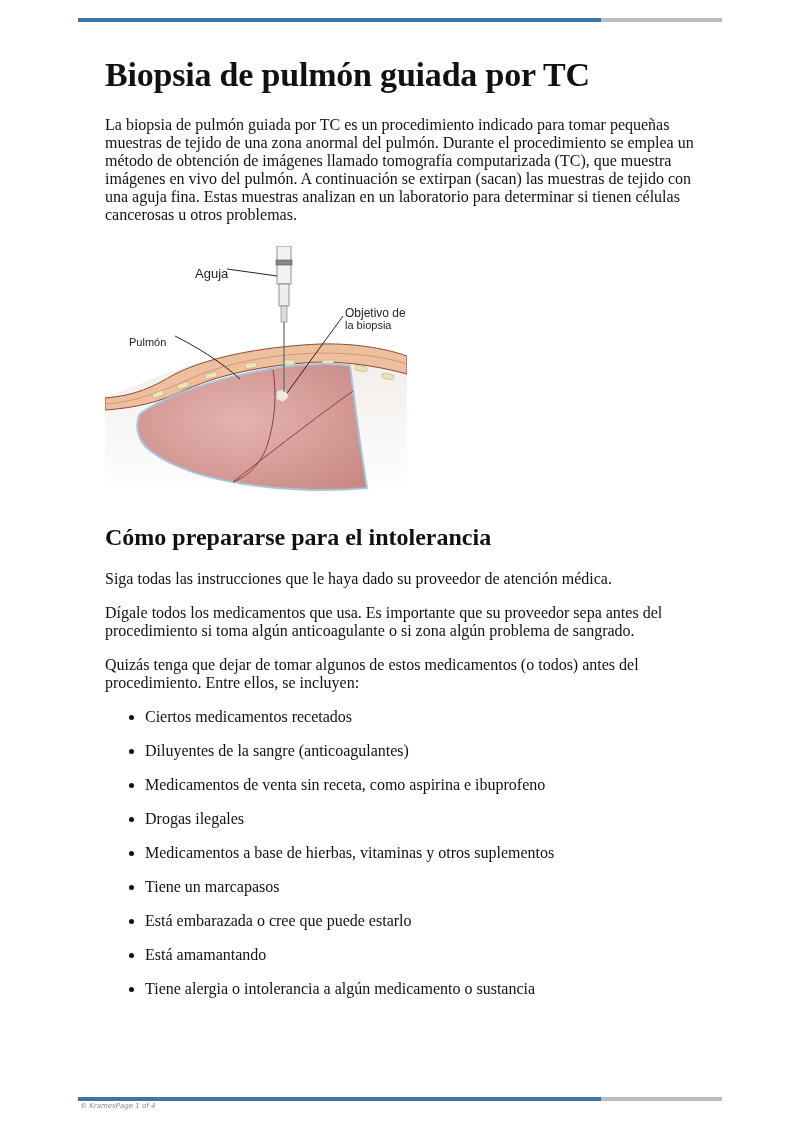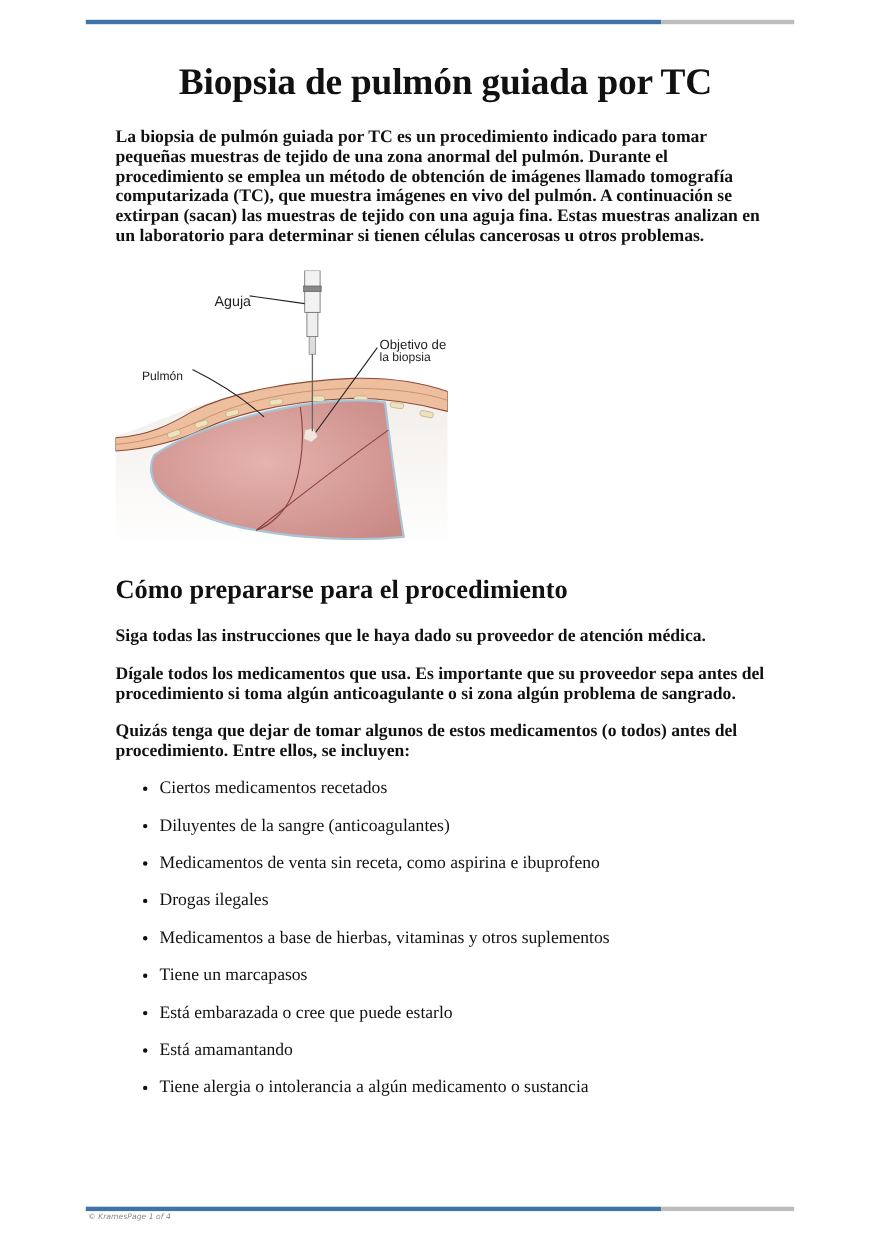--- a/index.html
+++ b/index.html
@@ -3,23 +3,23 @@
 <meta charset="utf-8">
 <style>
   html, body { margin:0; padding:0; background:#ffffff; }
   body { width:800px; height:1130px; position:relative; overflow:hidden; font-family:"Liberation Serif","DejaVu Serif",serif; color:#111; }
   .bar { position:absolute; left:78px; width:644px; height:4px; display:flex; }
   .bar .blue { width:523px; background:#3f74a8; height:100%; }
   .bar .gray { flex:1; background:#bdbdbd; height:100%; }
   .bar.top { top:18px; }
   .bar.bottom { top:1097px; }
   .content { position:absolute; left:105px; top:54px; width:600px; }
-  h1 { font-size:34px; font-weight:bold; margin:0 0 20px 0; line-height:42px; letter-spacing:-0.2px;text-align:center; }
+  h1 { font-size:34px; font-weight:bold; margin:0 0 20px 0; line-height:42px; letter-spacing:-0.2px; }
   h2 { font-size:24px; font-weight:bold; margin:0 0 18px 0; line-height:30px; }
-  p { font-size:16px; line-height:18px; margin:0 0 16px 0;font-weight:bold; }
+  p { font-size:16px; line-height:18px; margin:0 0 16px 0; }
   ul { margin:0 0 14px 0; padding-left:40px; }
   ul li { font-size:16px; line-height:18px; margin-bottom:16px; }
   .figure { width:302px; height:250px; margin:22px 0 26px 0; position:relative; }
   .figure svg { width:302px; height:250px; display:block; }
   .footer { position:absolute; top:1102px; left:80px; width:642px; font-family:"DejaVu Sans",sans-serif; font-style:italic; font-size:7px; color:#888; display:flex; justify-content:flex-start; }
 </style>
 </head>
 <body>
 
 <div class="bar top">
@@ -78,21 +78,21 @@
       <line x1="122" y1="23" x2="172" y2="30" stroke="#222" stroke-width="1"></line>
       <path d="M70 90 C 90 100, 115 115, 135 133" fill="none" stroke="#222" stroke-width="1"></path>
       <line x1="238" y1="70" x2="182" y2="147" stroke="#222" stroke-width="1"></line>
     </svg>
     <span style="position:absolute;left:90px;top:20px;font-family:Liberation Sans, sans-serif;font-size:13px;color:#222;">Aguja</span>
     <span style="position:absolute;left:24px;top:90px;font-family:'Liberation Sans',sans-serif;font-size:11px;color:#222;">Pulmón</span>
     <span style="position:absolute;left:240px;top:60px;font-family:'Liberation Sans',sans-serif;font-size:12px;color:#222;">Objetivo de</span>
     <span style="position:absolute;left:240px;top:73px;font-family:'Liberation Sans',sans-serif;font-size:11px;color:#222;">la biopsia</span>
   </div>
 
-  <h2>Cómo prepararse para el procedimiento</h2>
+  <h2>Cómo prepararse para el intolerancia</h2>
   <p>Siga todas las instrucciones que le haya dado su proveedor de atención médica.</p>
   <p>Dígale todos los medicamentos que usa. Es importante que su proveedor sepa antes del procedimiento si toma algún anticoagulante o si zona algún problema de sangrado.</p>
   <p>Quizás tenga que dejar de tomar algunos de estos medicamentos (o todos) antes del procedimiento. Entre ellos, se incluyen:</p>
   <ul>
     <li>Ciertos medicamentos recetados</li>
     <li>Diluyentes de la sangre (anticoagulantes)</li>
     <li>Medicamentos de venta sin receta, como aspirina e ibuprofeno</li>
     <li>Drogas ilegales</li>
     <li>Medicamentos a base de hierbas, vitaminas y otros suplementos</li>
   </ul>

